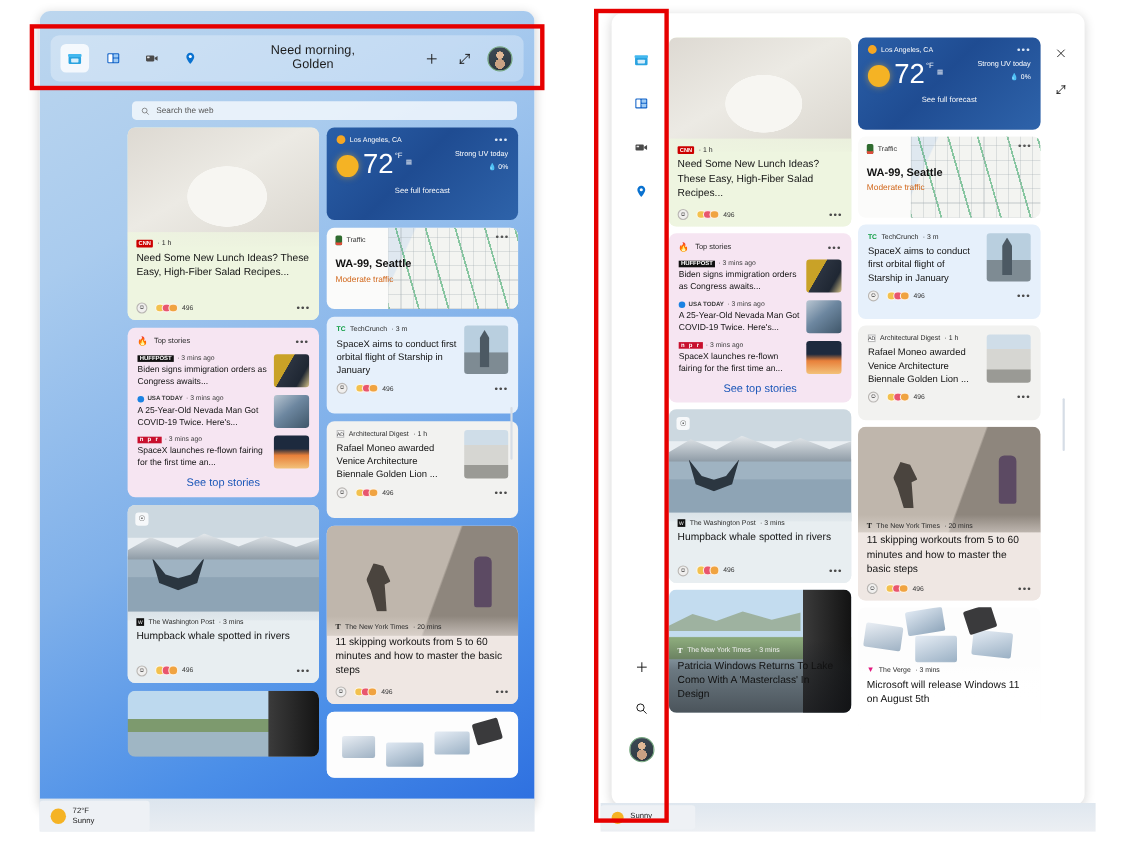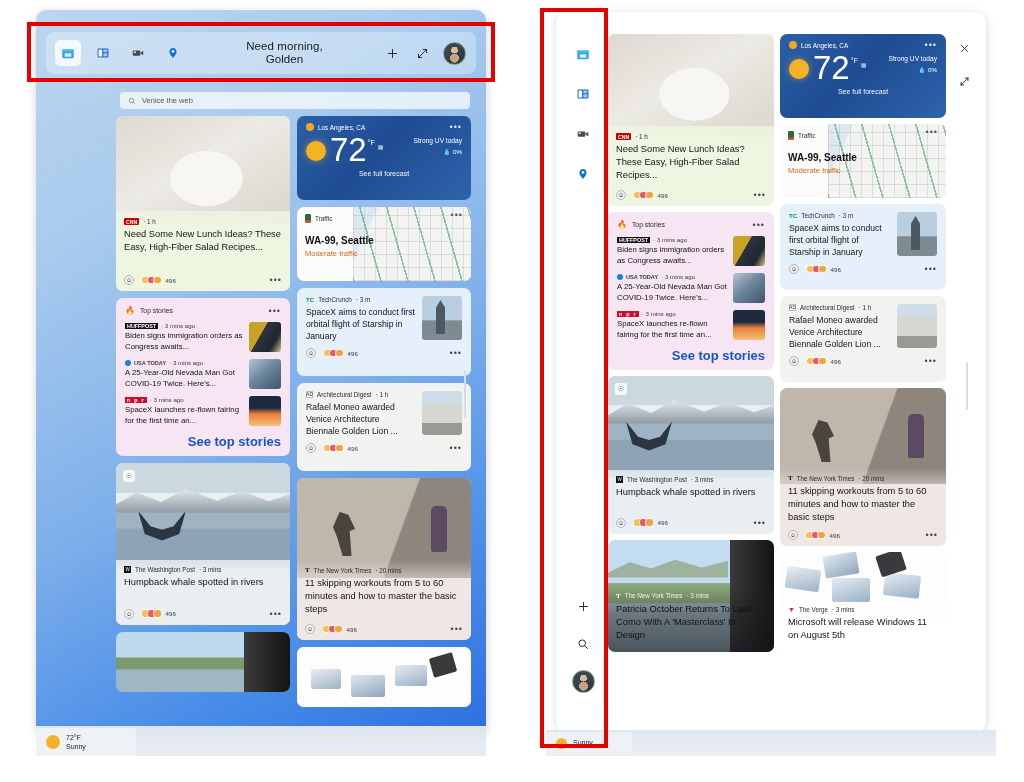--- a/index.html
+++ b/index.html
@@ -83,21 +83,21 @@
   
   .weather {
     height:84px; border-radius:7px; position:relative; color:#fff;
     background:linear-gradient(135deg,#2a5fa8 0%,#1f4c92 45%,#2e63aa 100%);
     padding:7px 9px;
   }
   .w-head { display:flex; align-items:center; gap:4px; font-size:6.4px; }
   .sun-sm { width:8px;height:8px;border-radius:50%;background:#f5a623; }
   .w-main { display:flex; align-items:flex-start; margin-top:6px; }
   .sun-lg { width:20px;height:20px;border-radius:50%;background:#f5b324; margin-top:4px; box-shadow:0 0 7px rgba(245,179,36,.55); }
-  .temp { font-size:33px; font-weight:300; line-height:25px; margin-left:4px; }
+  .temp { font-size:25px; font-weight:300; line-height:25px; margin-left:4px; }
   .unit { font-size:7px; margin-top:2px; margin-left:1px; }
   .w-right { margin-left:auto; text-align:right; }
   .uv { font-size:6.6px; }
   .pct { font-size:6.2px; margin-top:4px; }
   .w-link { text-align:center; font-size:7px; margin-top:8px; opacity:.95; }
 
   
   .traffic { height:74px; border-radius:7px; position:relative; overflow:hidden; background:#fbfbfa; }
   .map-bg { position:absolute; right:0; top:0; width:118px; height:74px; }
   .t-head { position:absolute; left:8px; top:7px; display:flex; align-items:center; gap:4px; font-size:6.4px; color:#333; }
@@ -105,21 +105,21 @@
   .t-stat { position:absolute; left:8px; top:42px; font-size:7.6px; color:#d2691e; }
 
   
   .topstories { background:#f6e5f2; border-radius:7px; padding:8px 9px 7px; }
   .ts-head { display:flex; align-items:center; gap:5px; font-size:6.8px; color:#2b2b2b; margin-bottom:7px; }
   .ts-item { display:flex; gap:6px; margin-bottom:7px; }
   .ts-text { flex:1; }
   .ts-meta { font-size:6.2px; color:#3b3b3b; display:flex; align-items:center; gap:3px; margin-bottom:2px; }
   .ts-title { font-size:7.8px; line-height:10.6px; color:#141414; }
   .ts-thumb { width:32px; height:30px; border-radius:3px; flex:none; }
-  .ts-link { text-align:right; font-size:13px; color:#1a56b8;font-weight:bold; }
+  .ts-link { text-align:center; font-size:10px; color:#1a56b8; }
 
   
   .artcard { border-radius:7px; padding:8px 9px 6px; position:relative; }
   .art-top { display:flex; gap:7px; }
   .art-txt { flex:1; }
   .art-thumb { width:40px; height:44px; border-radius:3px; flex:none; }
   .art-title { font-size:8.6px; line-height:12px; color:#131313; }
   .art-foot { display:flex; align-items:center; margin-top:6px; }
 
   
@@ -217,21 +217,21 @@
         </div>
         <div class="avatar"></div>
       </div>
     </div>
 
     <div class="searchbar">
       <svg width="8" height="8" viewBox="0 0 16 16">
           <circle cx="7" cy="7" r="4.4" stroke="#666" stroke-width="1.3" fill="none"></circle>
           <path d="M10.4 10.4 L14 14" stroke="#666" stroke-width="1.3" stroke-linecap="round"></path>
         </svg>
-      <span>Venice the web</span>
+      <span>Search the web</span>
     </div>
 
     <div class="grid">
 
       <div class="col">
 
         <div class="card nc-photo" style="background:#eef5e0;">
           <div class="nc-img" style="height:108px;background:
               radial-gradient(ellipse 58px 44px at 52% 58%, #f7f6f2 0 62%, transparent 63%),
               radial-gradient(ellipse 26px 16px at 58% 60%, #7fa93a 0 60%, transparent 62%),
@@ -620,21 +620,21 @@
           <div style="position:absolute;inset:0;background:
              linear-gradient(180deg,#c3dcef 0 38%,#8aa87a 39% 56%,#a7bcc8 57% 100%);"></div>
           <div style="position:absolute;right:0;top:0;width:44px;height:100%;background:linear-gradient(90deg,#3b3b3b,#121212);"></div>
           <div style="position:absolute;left:0;top:14px;width:120px;height:24px;background:#9eb2a0;clip-path:polygon(0 80%,18% 36%,36% 62%,56% 26%,78% 58%,100% 30%,100% 100%,0 100%);"></div>
           <div class="nc-body" style="top:46px;padding-top:6px;background:linear-gradient(to bottom, rgba(40,45,50,0), rgba(25,28,32,.42) 40%, rgba(18,20,24,.62));">
             <div class="src-row" style="color:#f0f0f0;">
               <span style="font-family:'Liberation Serif',serif;font-weight:bold;font-size:7px;color:#fff;">T</span>
               <span>The New York Times</span>
               <span>· 3 mins</span>
             </div>
-            <div class="headline" style="color:#111;">Patricia October Returns To Lake Como With A 'Masterclass' In Design</div>
+            <div class="headline" style="color:#111;">Patricia Windows Returns To Lake Como With A 'Masterclass' In Design</div>
           </div>
         </div>
       </div>
 
       <div class="rcol">
 
         <div class="card weather">
           <div class="w-head">
             <span class="sun-sm"></span>
             <span>Los Angeles, CA</span>

